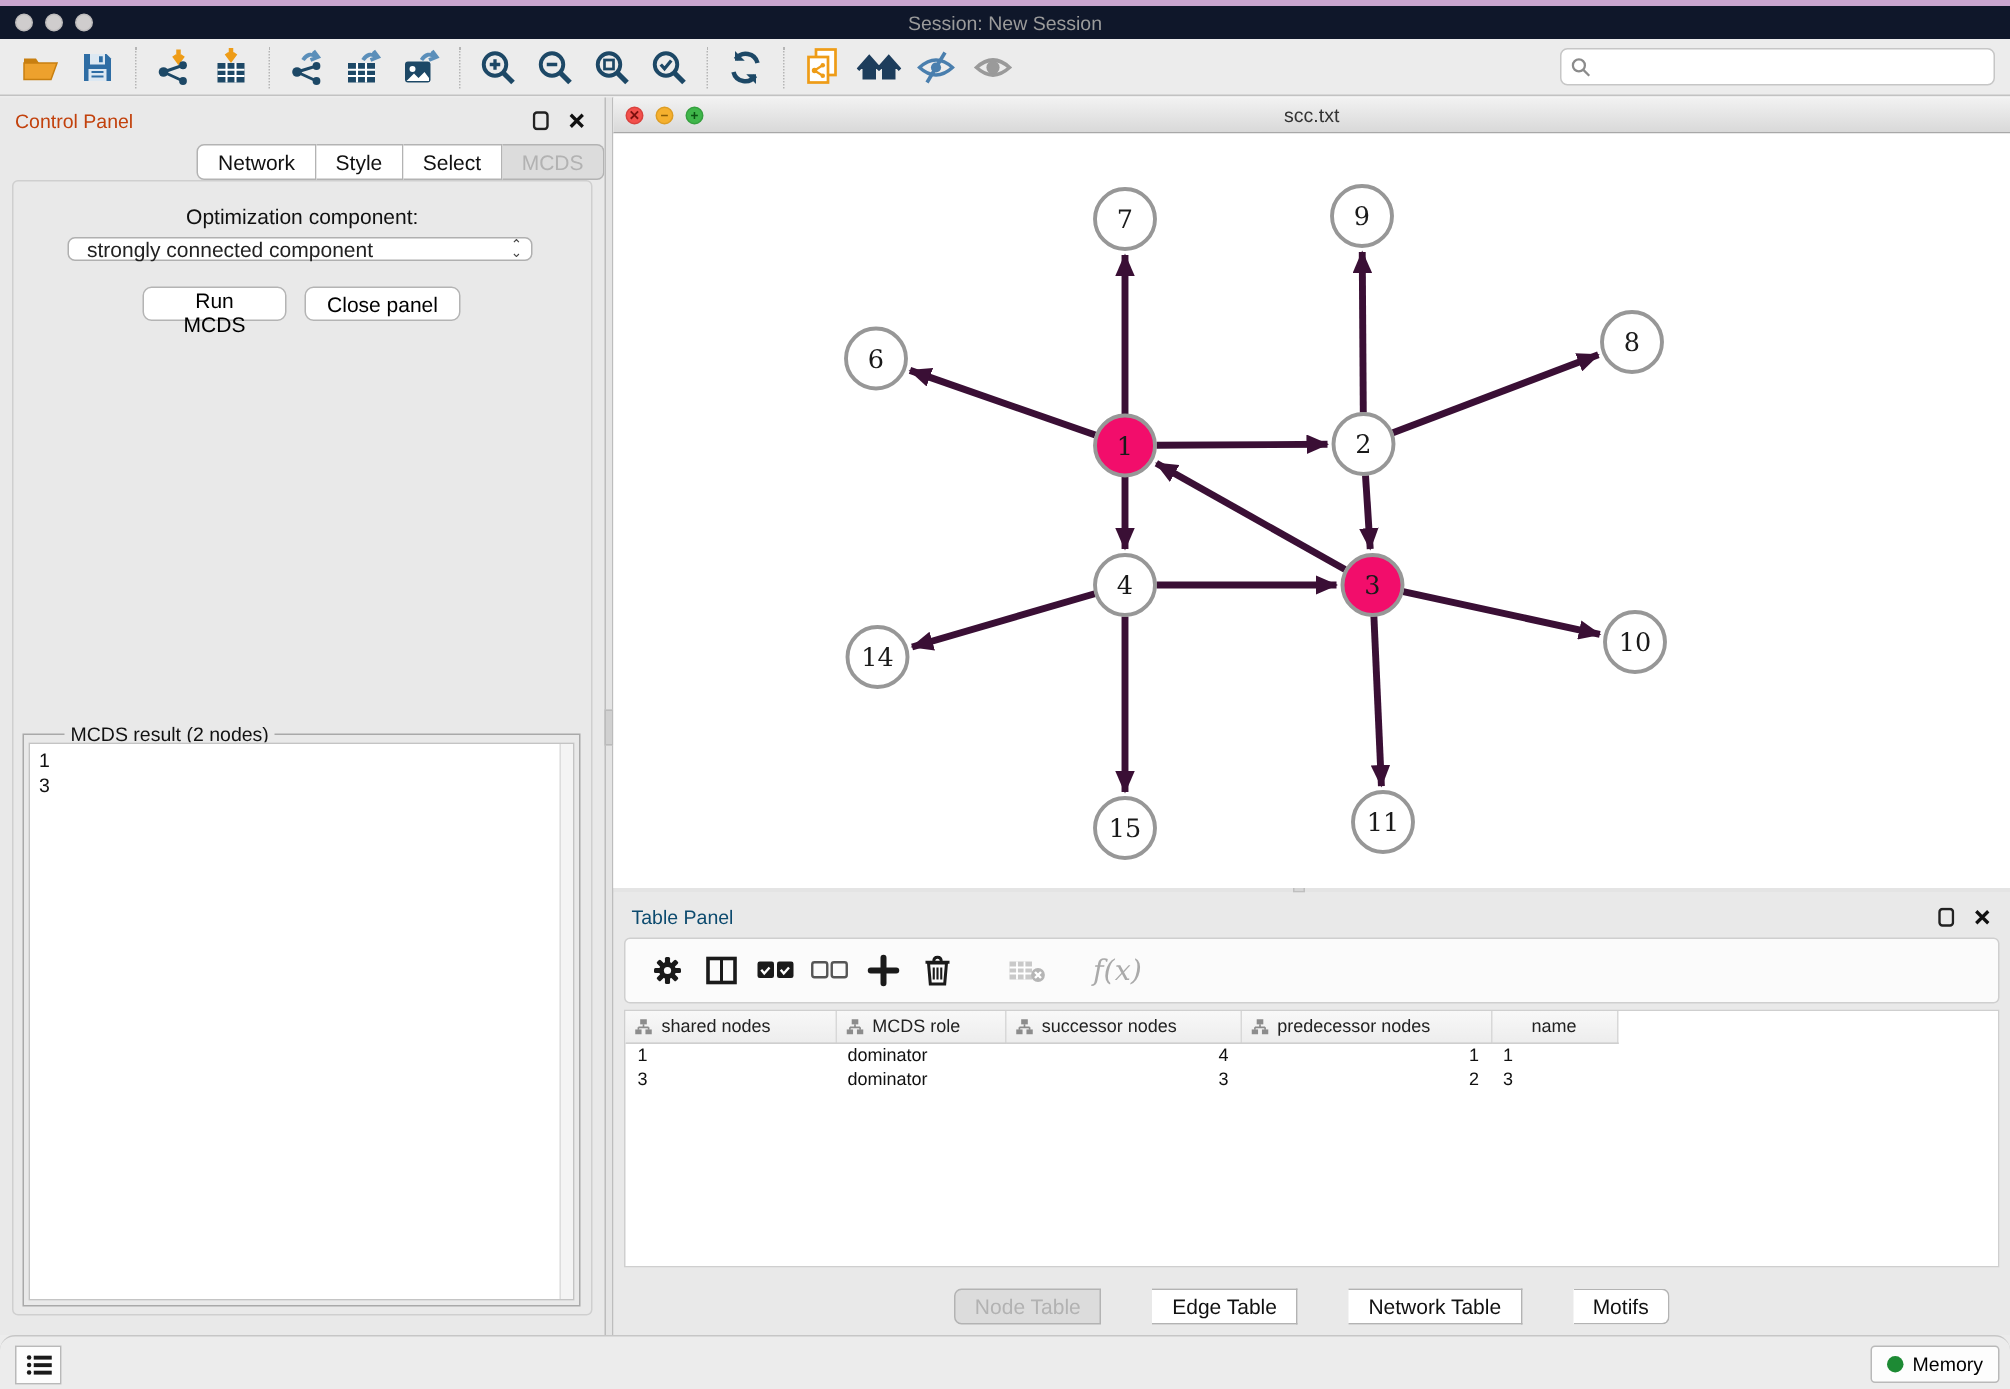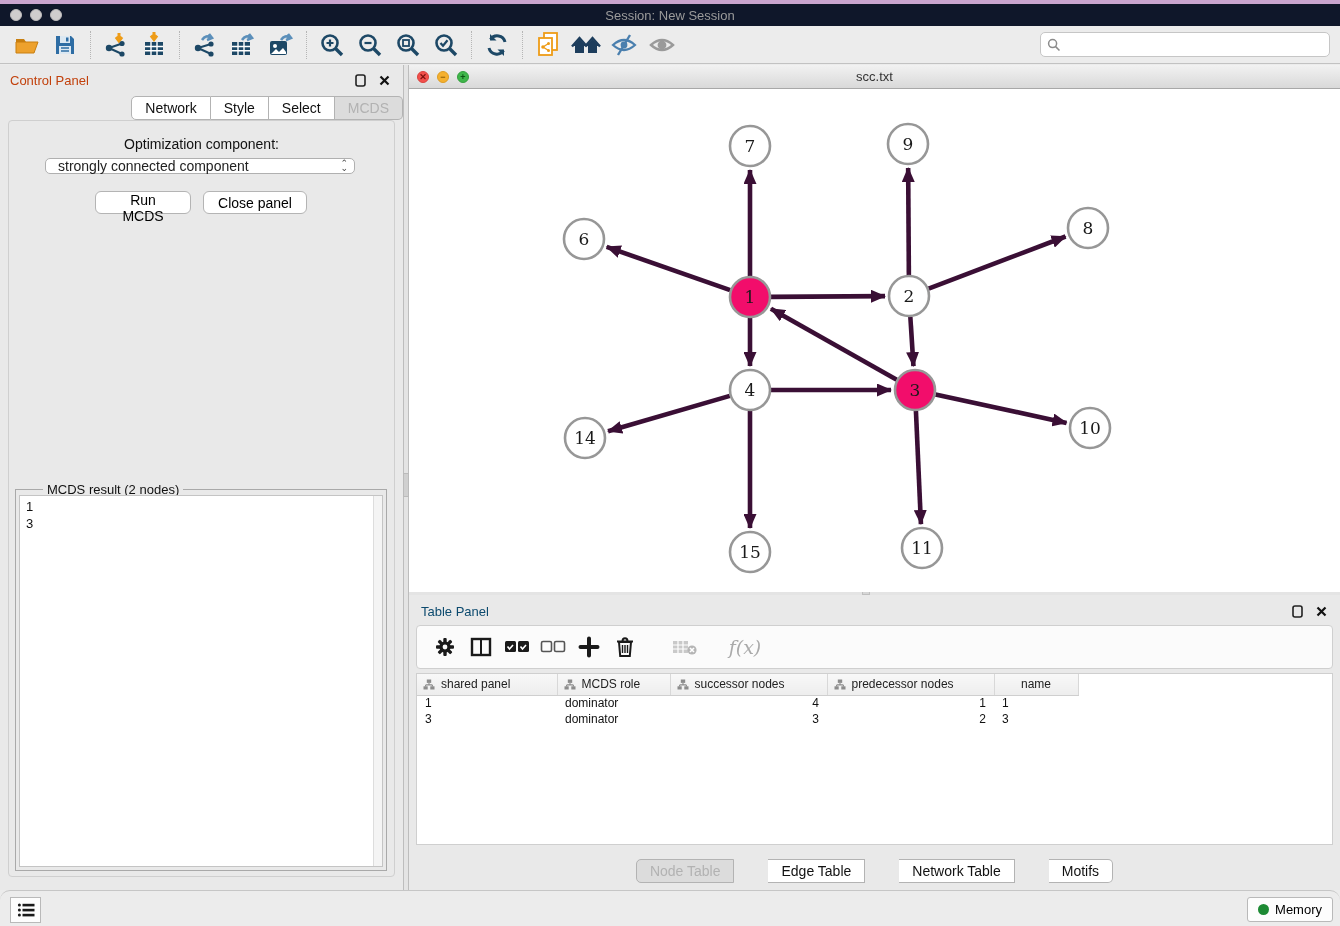--- a/index.html
+++ b/index.html
@@ -437,21 +437,21 @@
       <thead>
           <tr id="tp-thead-row">
             <th style="width: 140px;">
               <span class="th-inner">
                 <svg width="12" height="11" viewBox="0 0 12 11">
                   <rect x="3.8" y="0.5" width="4.4" height="3.4" fill="#8c8c8c"></rect>
                   <path d="M6 3.9 v2 M2.6 5.9 h6.8 M2.6 5.9 v1.6 M9.4 5.9 v1.6" stroke="#8c8c8c" stroke-width="1.1" fill="none"></path>
                   <rect x="0.5" y="7.3" width="4.2" height="3.2" fill="#8c8c8c"></rect>
                   <rect x="7.3" y="7.3" width="4.2" height="3.2" fill="#8c8c8c"></rect>
                 </svg>
-                <span>shared panel</span>
+                <span>shared nodes</span>
               </span>
             </th>
             <th style="width: 113px;">
               <span class="th-inner">
                 <svg width="12" height="11" viewBox="0 0 12 11">
                   <rect x="3.8" y="0.5" width="4.4" height="3.4" fill="#8c8c8c"></rect>
                   <path d="M6 3.9 v2 M2.6 5.9 h6.8 M2.6 5.9 v1.6 M9.4 5.9 v1.6" stroke="#8c8c8c" stroke-width="1.1" fill="none"></path>
                   <rect x="0.5" y="7.3" width="4.2" height="3.2" fill="#8c8c8c"></rect>
                   <rect x="7.3" y="7.3" width="4.2" height="3.2" fill="#8c8c8c"></rect>
                 </svg>

